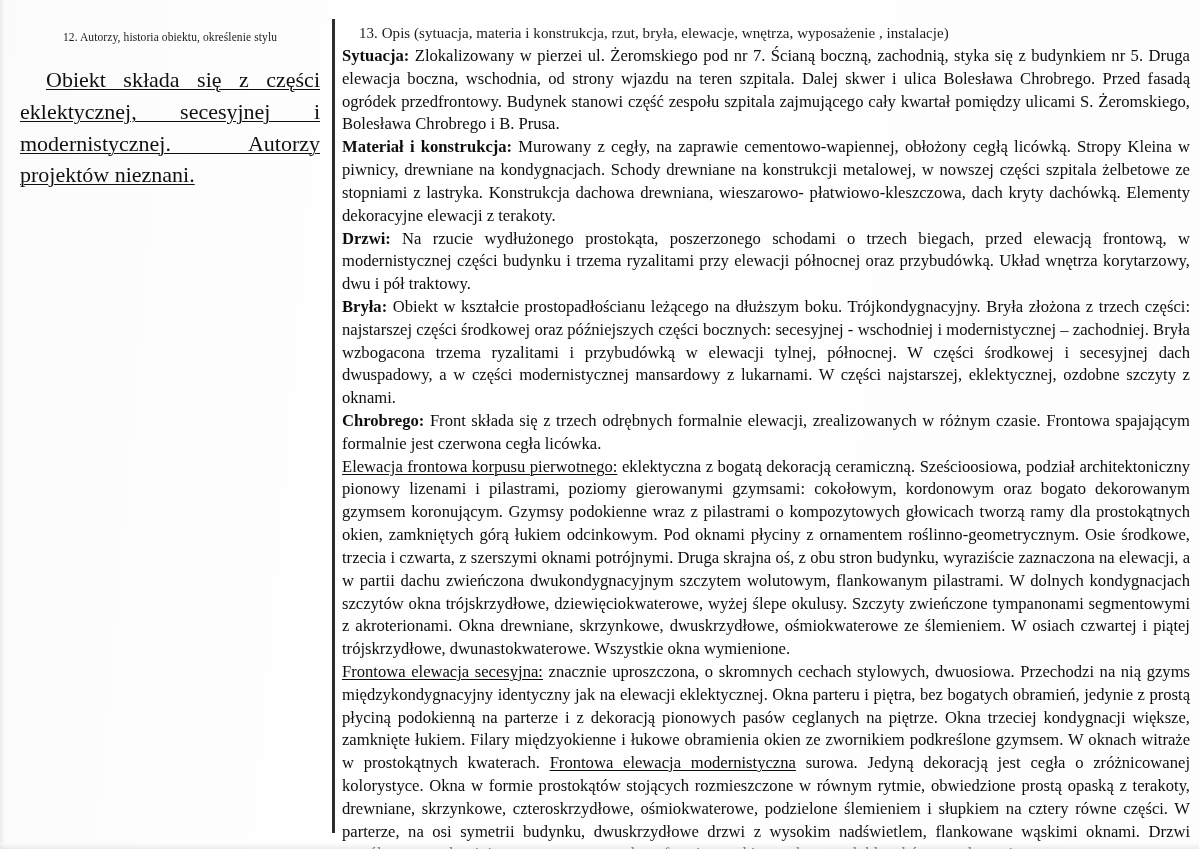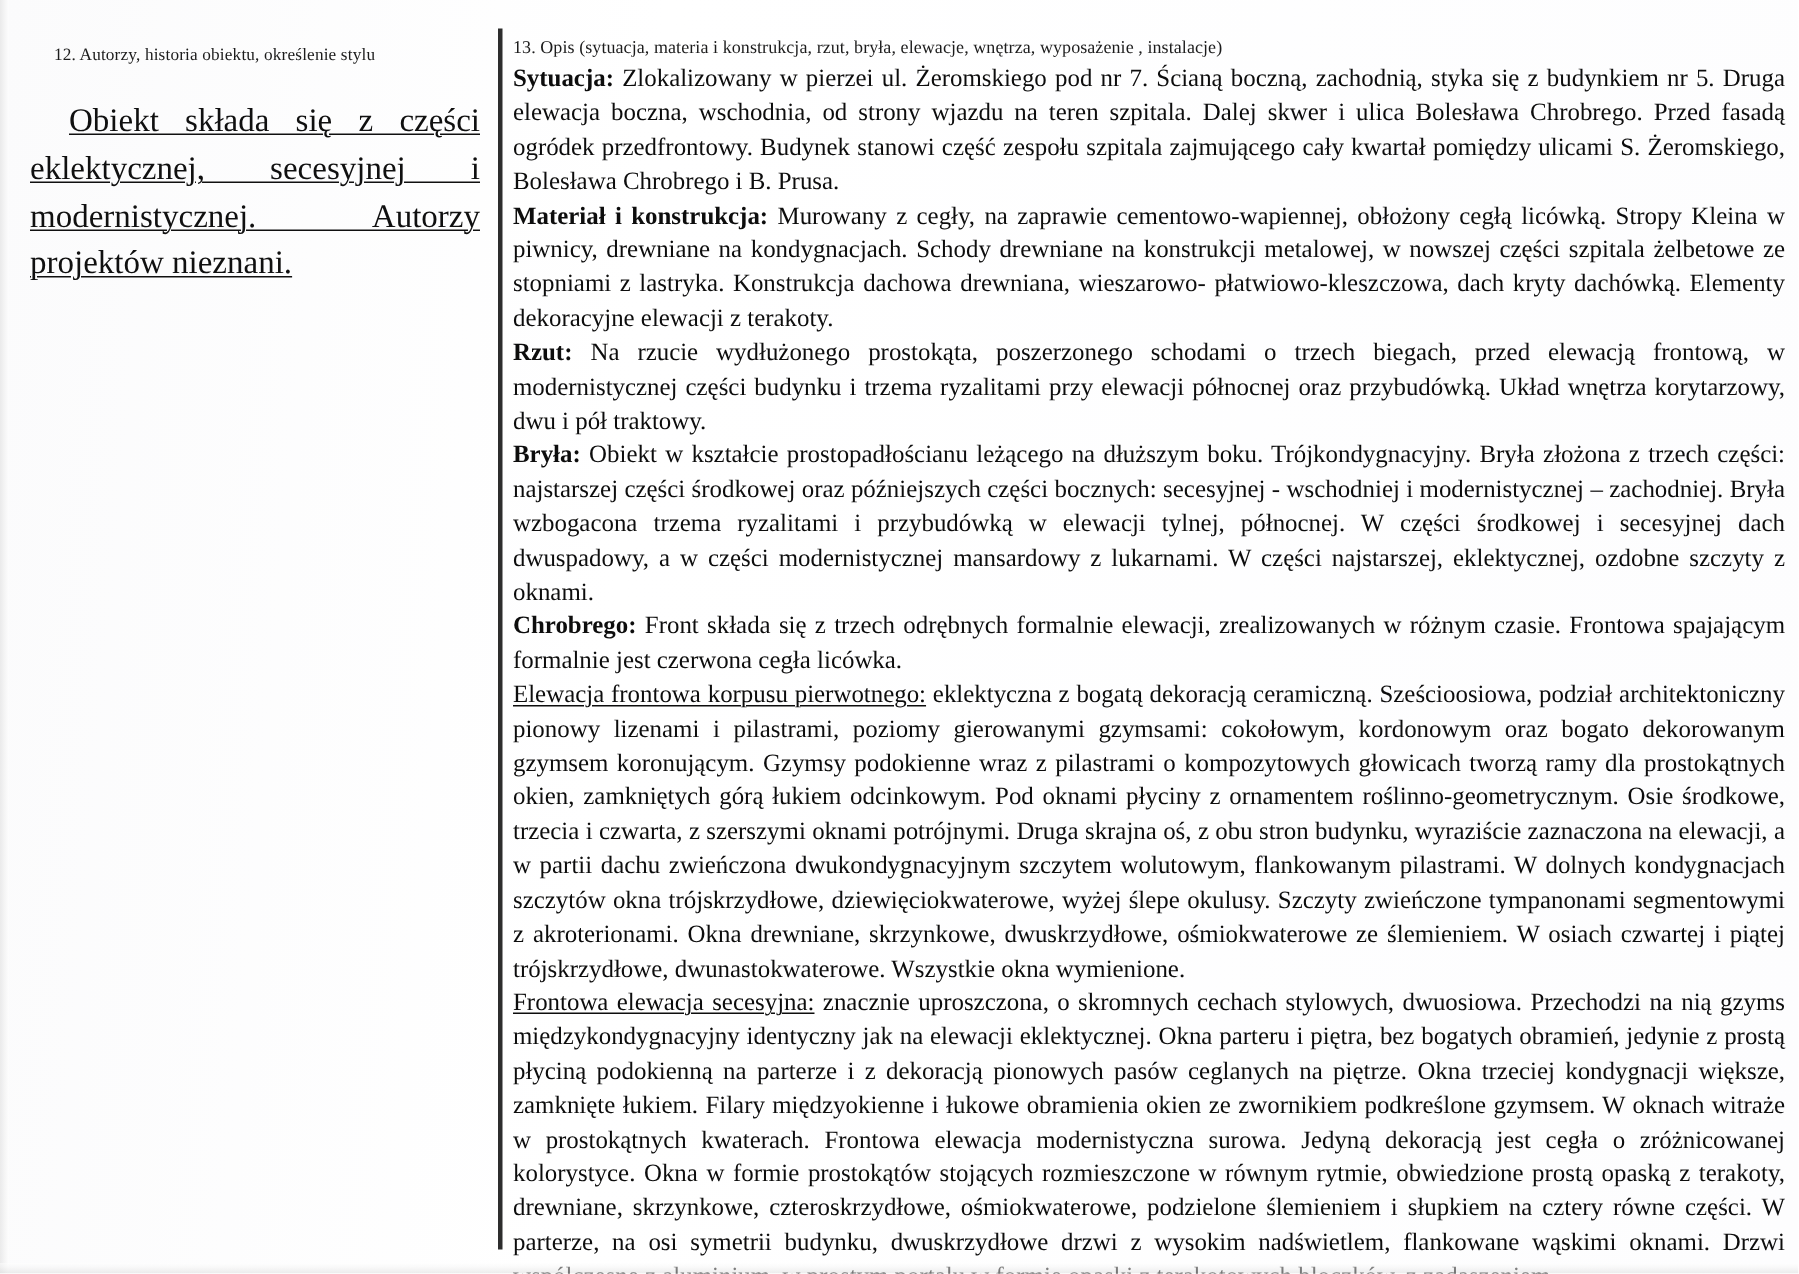--- a/index.html
+++ b/index.html
@@ -49,21 +49,22 @@
     left: 20px;
     top: 30px;
     width: 300px;
   }
   .field-header {
     font-family: "Liberation Serif", "DejaVu Serif", serif;
     font-size: 11.5px;
     line-height: 1.25;
     color: #1c1c1c;
     letter-spacing: .1px;
-    margin: 0 0 20px 16px;
+    margin: 0 0 20px 0;
+    text-align: center;
   }
   .left-body {
     font-size: 22px;
     line-height: 1.44;
     text-align: justify;
     text-justify: inter-word;
     color: #101010;
   }
   .para-underline {
     text-decoration: underline;
@@ -90,24 +91,24 @@
 
   
   .col-right {
     position: absolute;
     left: 342px;
     top: 24px;
     width: 848px;
   }
   .right-header {
     font-family: "Liberation Serif", "DejaVu Serif", serif;
-    font-size: 12px;
+    font-size: 15px;
     line-height: 1.2;
     color: #1c1c1c;
-    margin: 0 0 3px 0;
+    margin: 0 0 3px 17px;
     letter-spacing: .05px;
   }
   .desc {
     font-size: 16.6px;
     line-height: 1.375;
     text-align: justify;
     text-justify: inter-word;
     color: #0d0d0d;
     hyphens: none;
   }
@@ -116,20 +117,21 @@
   }
   .lbl {
     font-weight: bold;
   }
   .lbl-u {
     text-decoration: underline;
     text-underline-offset: 2px;
     text-decoration-thickness: from-font;
   }
   .u {
+    text-decoration: underline;
     text-underline-offset: 2px;
     text-decoration-thickness: from-font;
     margin-top: 19px;
   }
 </style>
 </head>
 <body>
 
 <div id="page">
 
@@ -145,21 +147,21 @@
 
   <div class="col-right">
     <div class="right-header">13. Opis (sytuacja, materia i konstrukcja, rzut, bryła, elewacje, wnętrza, wyposażenie , instalacje)</div>
 
     <div class="desc">
 
       <p><span class="lbl">Sytuacja:</span> <span>Zlokalizowany w pierzei ul. Żeromskiego pod nr 7. Ścianą boczną, zachodnią, styka się z budynkiem nr 5. Druga elewacja boczna, wschodnia, od strony wjazdu na teren szpitala. Dalej skwer i ulica Bolesława Chrobrego. Przed fasadą ogródek przedfrontowy. Budynek stanowi część zespołu szpitala zajmującego cały kwartał pomiędzy ulicami S. Żeromskiego, Bolesława Chrobrego i B. Prusa.</span></p>
 
       <p><span class="lbl">Materiał i konstrukcja:</span> <span>Murowany z cegły, na zaprawie cementowo-wapiennej, obłożony cegłą licówką. Stropy Kleina w piwnicy, drewniane na kondygnacjach. Schody drewniane na konstrukcji metalowej, w nowszej części szpitala żelbetowe ze stopniami z lastryka. Konstrukcja dachowa drewniana, wieszarowo- płatwiowo-kleszczowa, dach kryty dachówką. Elementy dekoracyjne elewacji z terakoty.</span></p>
 
-      <p><span class="lbl">Rzut:</span> <span>Na rzucie wydłużonego prostokąta, poszerzonego schodami o trzech biegach, przed elewacją frontową, w modernistycznej części budynku i trzema ryzalitami przy elewacji północnej oraz przybudówką. Układ wnętrza korytarzowy, dwu i pół traktowy.</span></p>
+      <p><span class="lbl">Drzwi:</span> <span>Na rzucie wydłużonego prostokąta, poszerzonego schodami o trzech biegach, przed elewacją frontową, w modernistycznej części budynku i trzema ryzalitami przy elewacji północnej oraz przybudówką. Układ wnętrza korytarzowy, dwu i pół traktowy.</span></p>
 
       <p><span class="lbl">Bryła:</span> <span>Obiekt w kształcie prostopadłościanu leżącego na dłuższym boku. Trójkondygnacyjny. Bryła złożona z trzech części: najstarszej części środkowej oraz późniejszych części bocznych: secesyjnej - wschodniej i modernistycznej – zachodniej. Bryła wzbogacona trzema ryzalitami i przybudówką w elewacji tylnej, północnej. W części środkowej i secesyjnej dach dwuspadowy, a w części modernistycznej mansardowy z lukarnami. W części najstarszej, eklektycznej, ozdobne szczyty z oknami.</span></p>
 
       <p><span class="lbl">Chrobrego:</span> <span>Front składa się z trzech odrębnych formalnie elewacji, zrealizowanych w różnym czasie. Frontowa spajającym formalnie jest czerwona cegła licówka.</span></p>
 
       <p><span class="lbl-u">Elewacja frontowa korpusu pierwotnego:</span> <span>eklektyczna z bogatą dekoracją ceramiczną. Sześcioosiowa, podział architektoniczny pionowy lizenami i pilastrami, poziomy gierowanymi gzymsami: cokołowym, kordonowym oraz bogato dekorowanym gzymsem koronującym. Gzymsy podokienne wraz z pilastrami o kompozytowych głowicach tworzą ramy dla prostokątnych okien, zamkniętych górą łukiem odcinkowym. Pod oknami płyciny z ornamentem roślinno-geometrycznym. Osie środkowe, trzecia i czwarta, z szerszymi oknami potrójnymi. Druga skrajna oś, z obu stron budynku, wyraziście zaznaczona na elewacji, a w partii dachu zwieńczona dwukondygnacyjnym szczytem wolutowym, flankowanym pilastrami. W dolnych kondygnacjach szczytów okna trójskrzydłowe, dziewięciokwaterowe, wyżej ślepe okulusy. Szczyty zwieńczone tympanonami segmentowymi z akroterionami. Okna drewniane, skrzynkowe, dwuskrzydłowe, ośmiokwaterowe ze ślemieniem. W osiach czwartej i piątej trójskrzydłowe, dwunastokwaterowe. Wszystkie okna wymienione.</span></p>
 
       <p><span class="lbl-u">Frontowa elewacja secesyjna:</span> <span>znacznie uproszczona, o skromnych cechach stylowych, dwuosiowa. Przechodzi na nią gzyms międzykondygnacyjny identyczny jak na elewacji eklektycznej. Okna parteru i piętra, bez bogatych obramień, jedynie z prostą płyciną podokienną na parterze i z dekoracją pionowych pasów ceglanych na piętrze. Okna trzeciej kondygnacji większe, zamknięte łukiem. Filary międzyokienne i łukowe obramienia okien ze zwornikiem podkreślone gzymsem. W oknach witraże w prostokątnych kwaterach.</span> <span class="u">Frontowa elewacja modernistyczna</span> <span>surowa. Jedyną dekoracją jest cegła o zróżnicowanej kolorystyce. Okna w formie prostokątów stojących rozmieszczone w równym rytmie, obwiedzione prostą opaską z terakoty, drewniane, skrzynkowe, czteroskrzydłowe, ośmiokwaterowe, podzielone ślemieniem i słupkiem na cztery równe części. W parterze, na osi symetrii budynku, dwuskrzydłowe drzwi z wysokim nadświetlem, flankowane wąskimi oknami. Drzwi współczesne z aluminium, w prostym portalu w formie opaski z terakotowych bloczków, z zadaszeniem.</span></p>
 
     </div>

